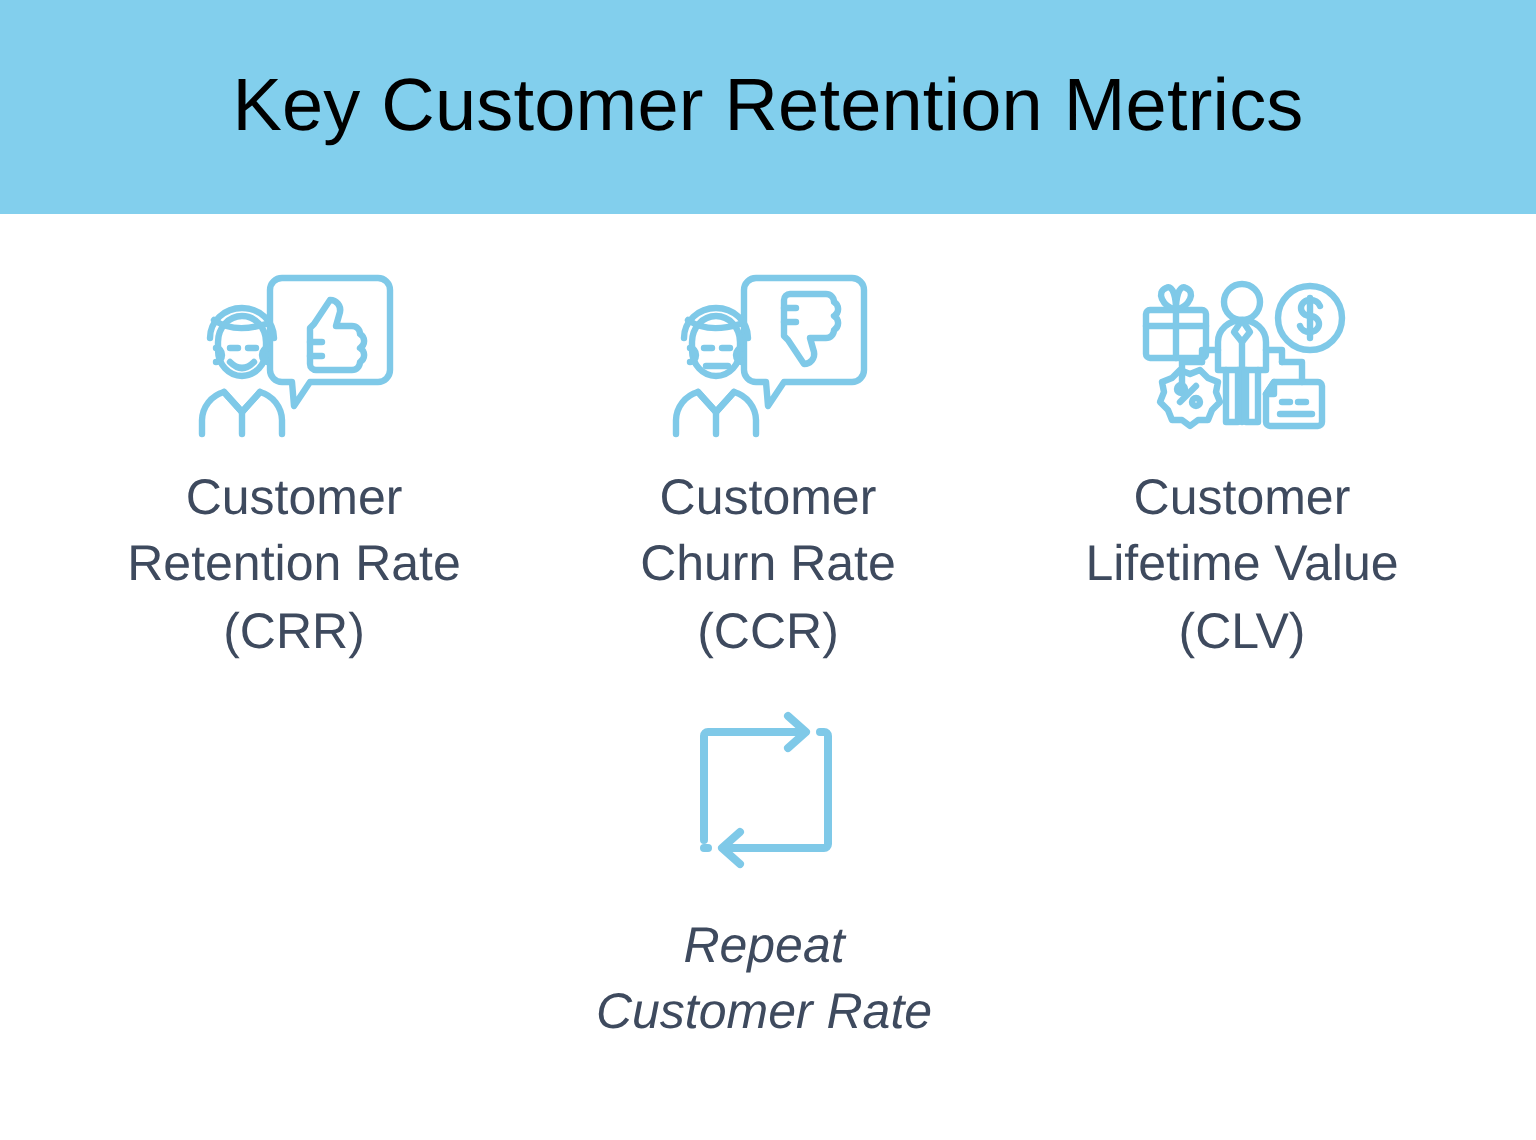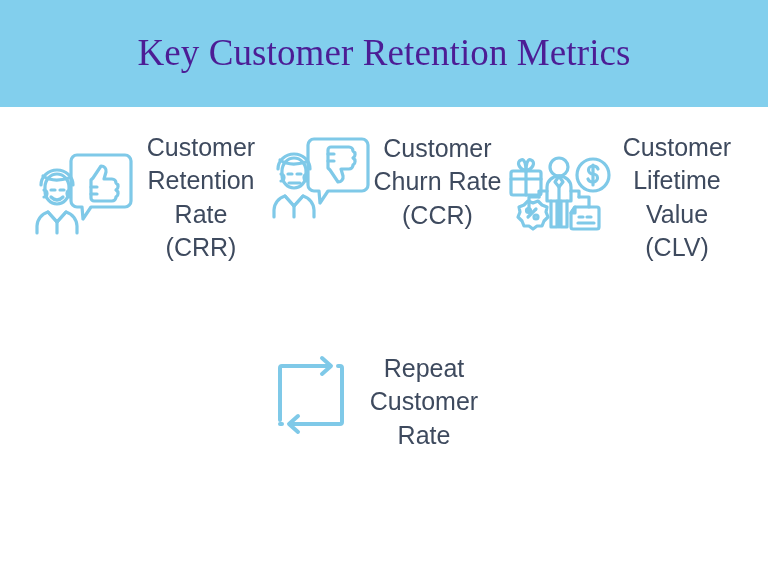--- a/index.html
+++ b/index.html
@@ -28,24 +28,24 @@
     top: 0;
     left: 0;
     width: 768px;
     height: 107px;
     background: #82CFED;
     display: flex;
     align-items: center;
     justify-content: center;
   }
   .header-title {
-    font-family: Liberation Serif, serif;
+    font-family: Liberation Sans, sans-serif;
     font-size: 37px;
     font-weight: 400;
-    color: #4c1d95;
+    color: #000000;
     letter-spacing: 0.1px;
     line-height: 1;
     white-space: nowrap;
     margin: 0;
     padding: 0;
     transform: translateY(-1px);
   }
 
   
   .metrics-body {
@@ -68,28 +68,29 @@
   .row-top {
     top: 24px;
   }
   .row-bottom {
     top: 240px;
     padding-left: 0;
   }
 
   .metric {
     display: flex;
-    flex-direction: row;
+    flex-direction: column;
     align-items: center;
   }
   .row-top .metric {
     width: 237px;
   }
   .row-bottom .metric {
     width: 229px;
+    font-style: italic;
   }
   
   .row-bottom .row-inner {
     display: flex;
     justify-content: center;
     transform: translateX(-2px);
   }
 
   .metric-icon {
     height: 92px;

